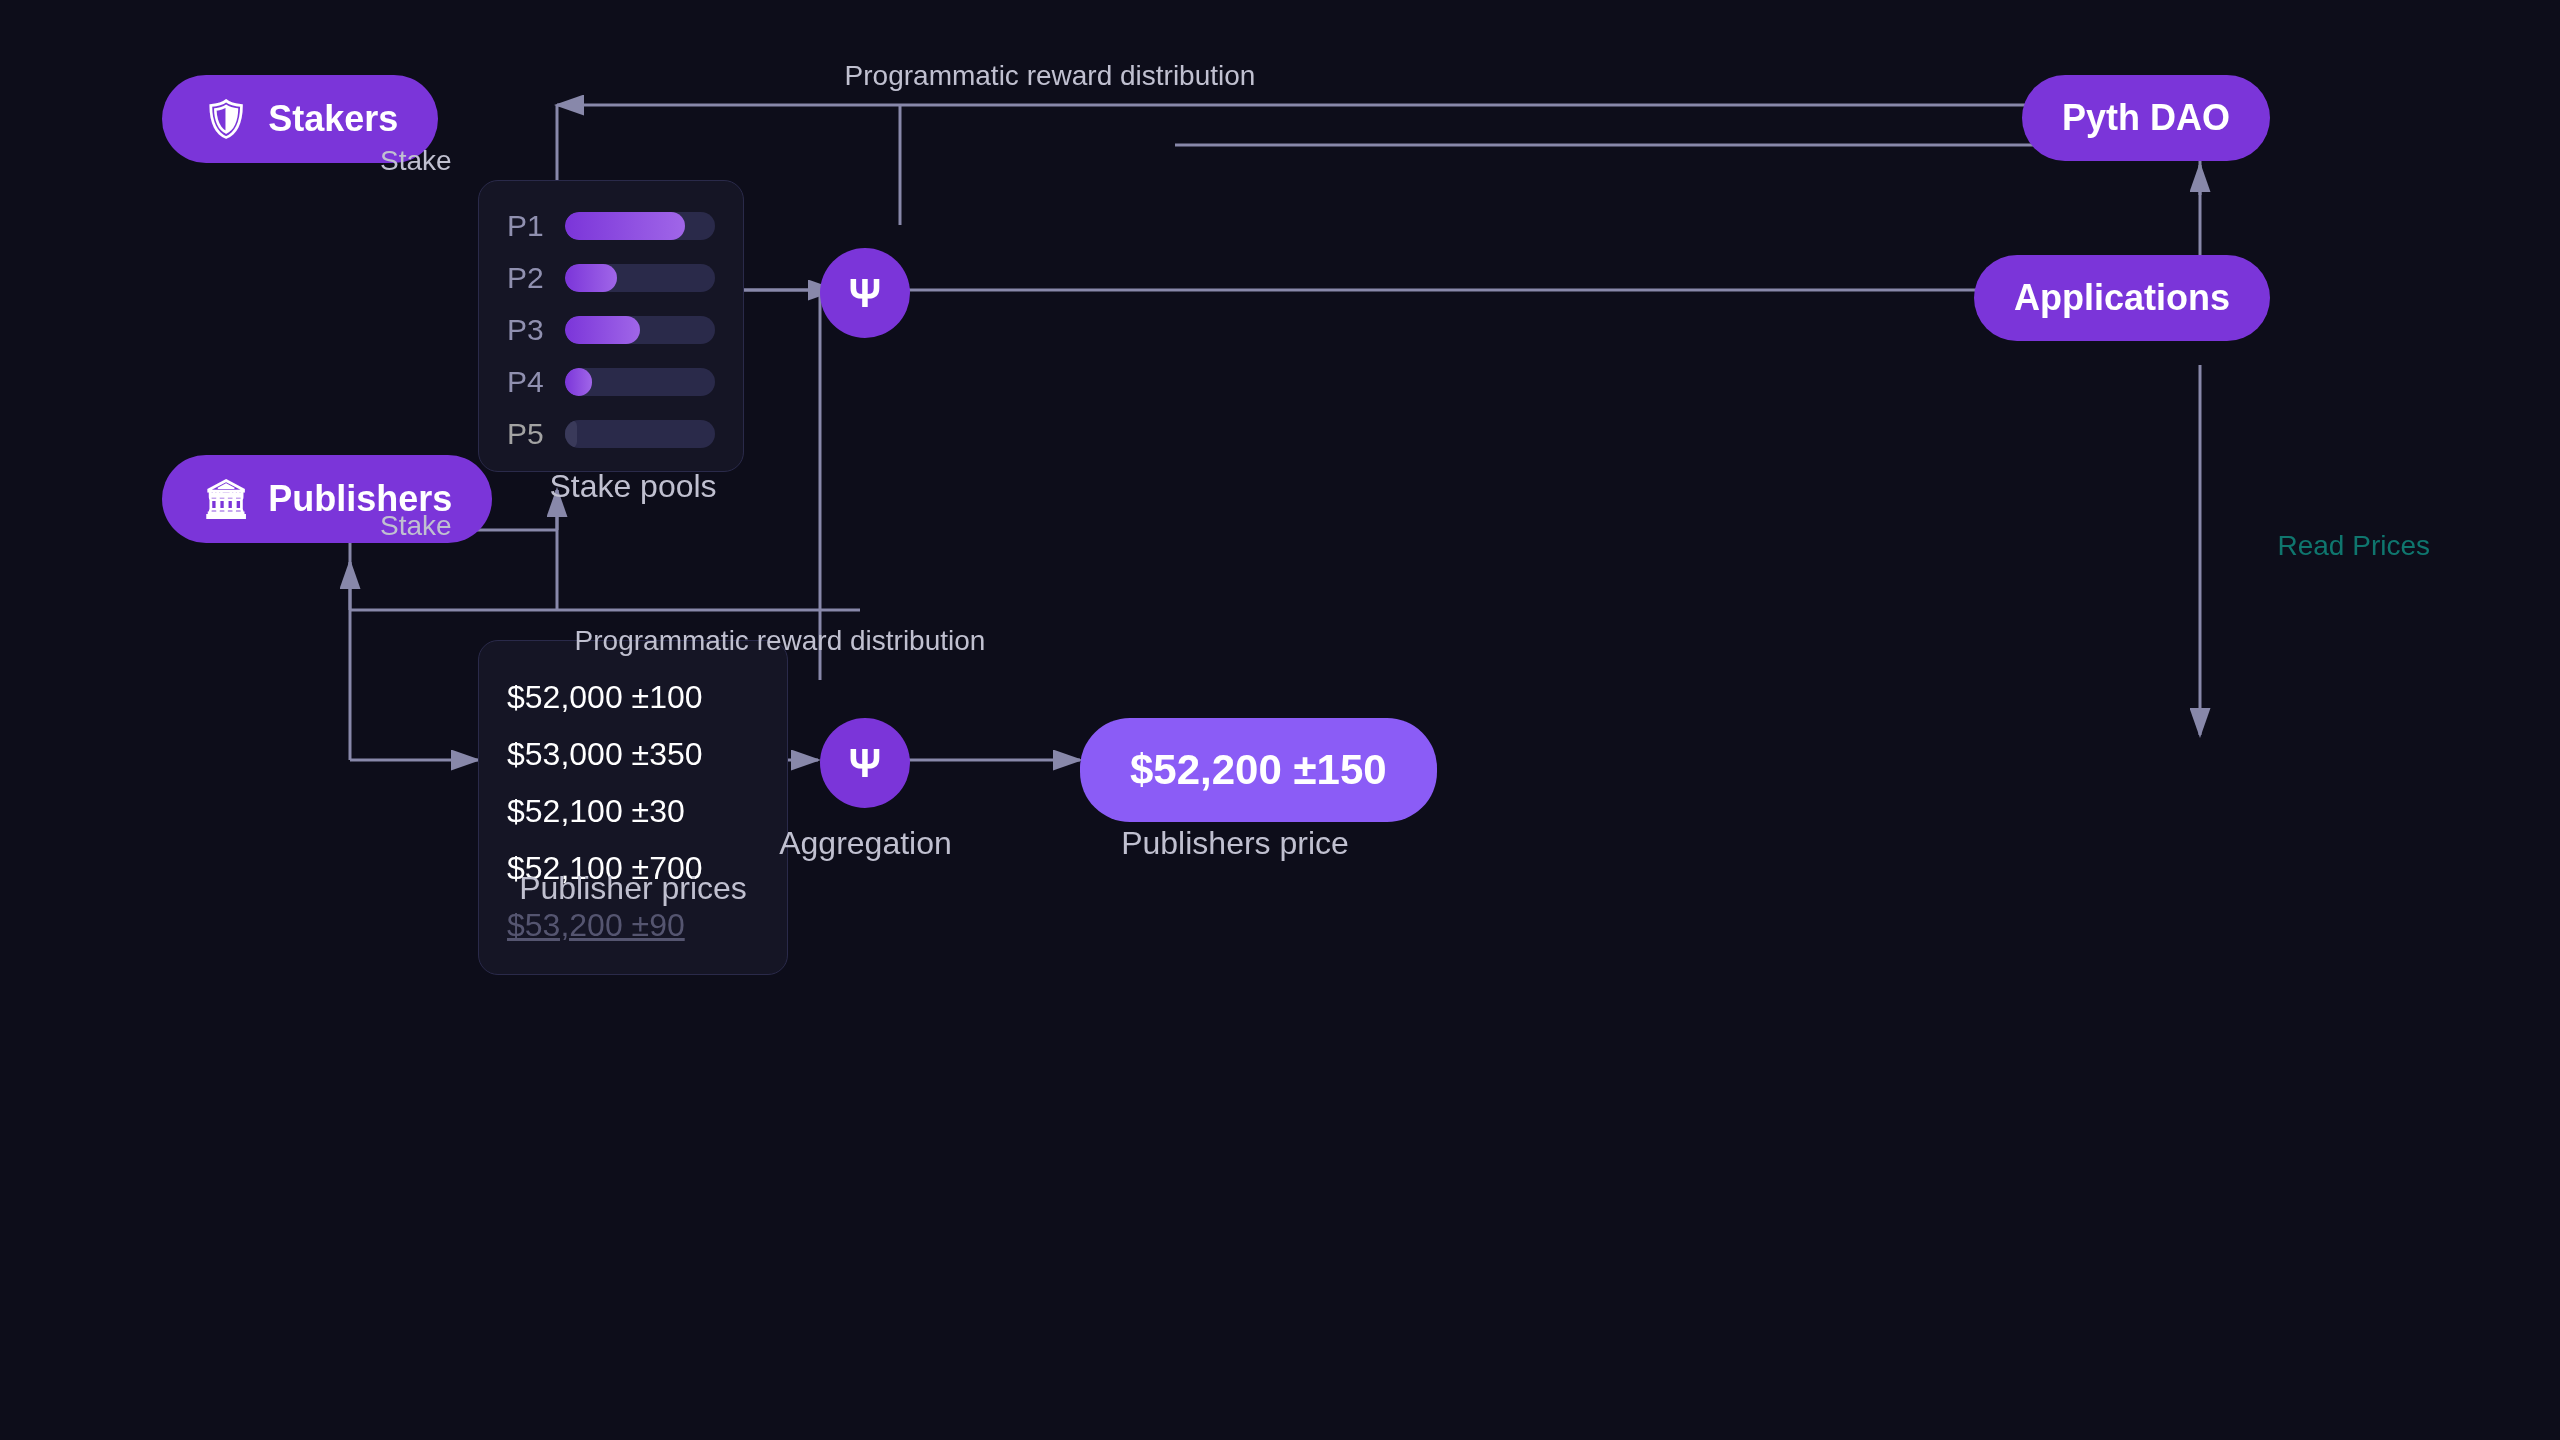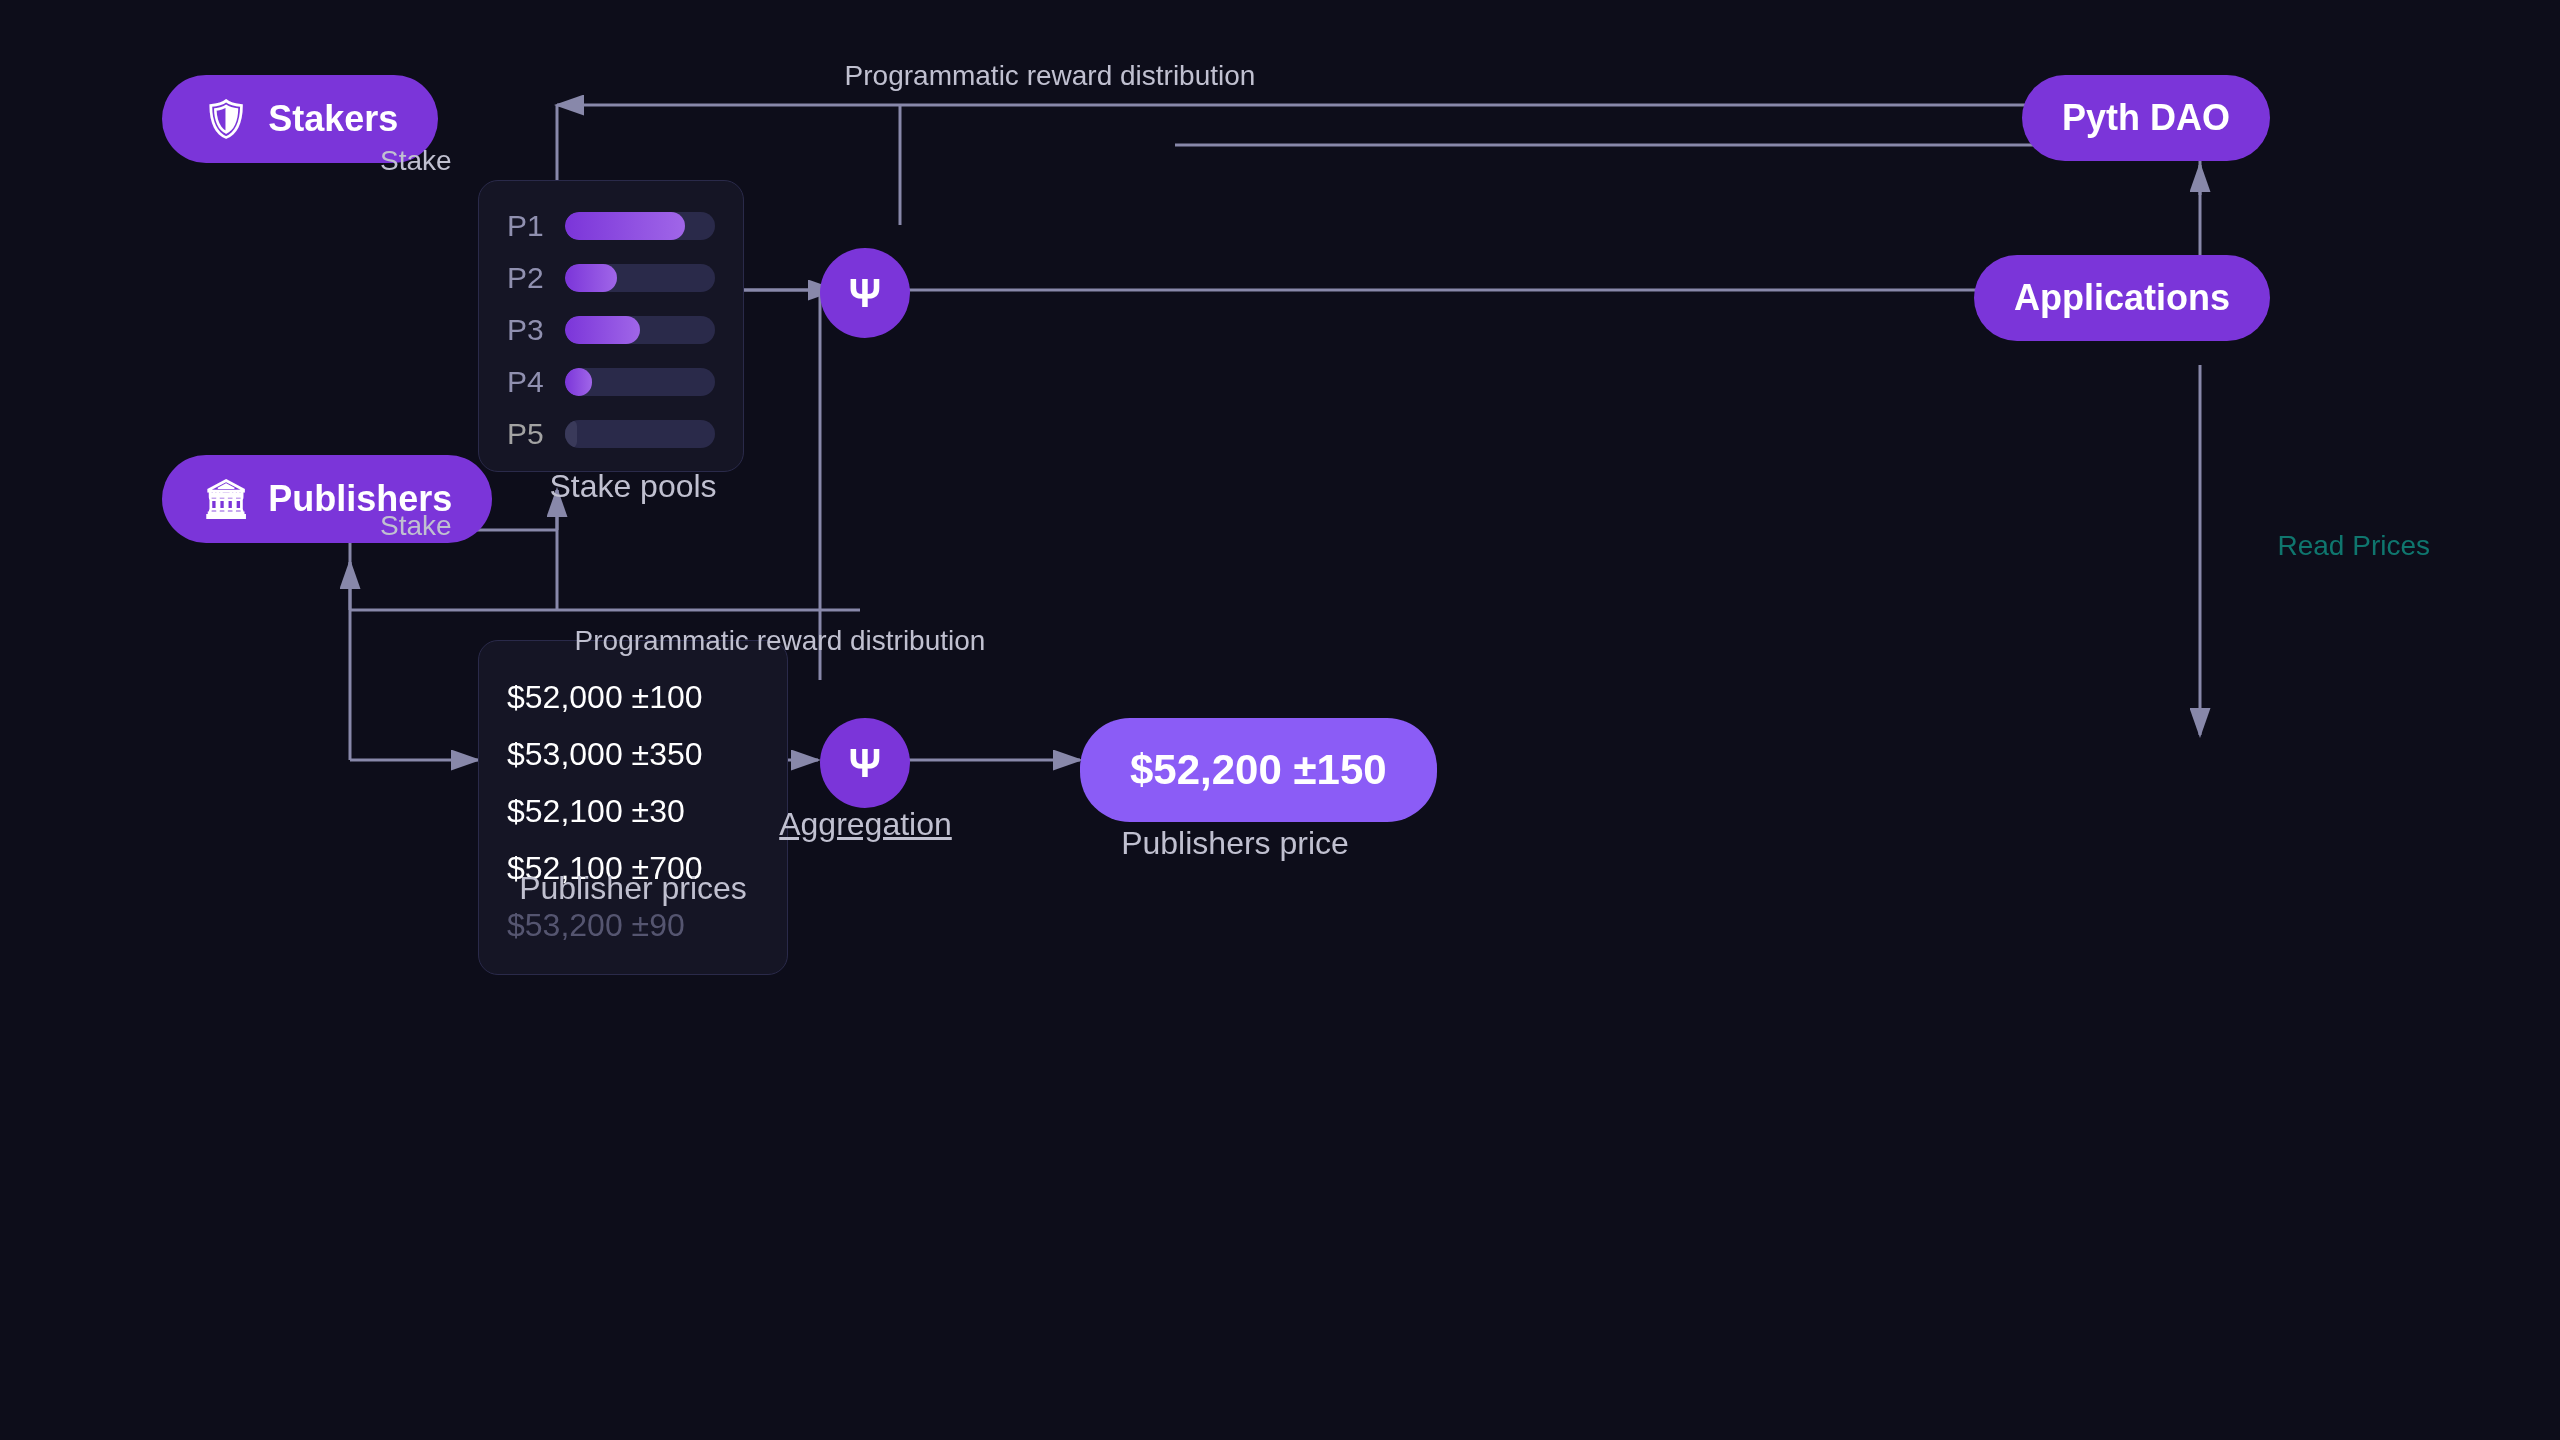--- a/index.html
+++ b/index.html
@@ -121,20 +121,21 @@
     }
 
     
     .price-row {
       font-size: 32px;
       padding: 10px 0;
       color: #ffffff;
     }
     .price-row.dim {
       color: #555570;
+      text-decoration: underline;
     }
   </style>
 </head>
 <body>
 
 <div class="diagram-container">
 
   <svg class="svg-overlay">
     <defs>
       <marker id="arrowhead" markerWidth="10" markerHeight="7" refX="9" refY="3.5" orient="auto">
@@ -253,21 +254,21 @@
     <div class="price-row">$52,100 ±700</div>
     <div class="price-row dim" style="color:#555570;">$53,200 ±90</div>
   </div>
 
   <div class="label" style="left:478px; top:870px; width:310px;">Publisher prices</div>
 
   <div class="icon-circle" style="left:820px; top:718px; width:90px; height:90px;">
     <span style="color:#fff; font-size:40px; font-weight:700;">Ψ</span>
   </div>
 
-  <div class="label" style="left:778px; top:806px; width:175px;text-decoration:underline;">Aggregation</div>
+  <div class="label" style="left:778px; top:825px; width:175px;">Aggregation</div>
 
   <div class="pill pill-price" style="left:1080px; top:718px;">
     <span>$52,200 ±150</span>
   </div>
 
   <div class="label" style="left:1080px; top:825px; width:310px;">Publishers price</div>
 
   <div class="label" style="left:700px; top:60px; width:700px; font-size:28px; color:#c0c0d0;">Programmatic reward distribution</div>
 
   <div class="label" style="left:380px; top:145px; font-size:28px; color:#c0c0d0; text-align:left;">Stake</div>

